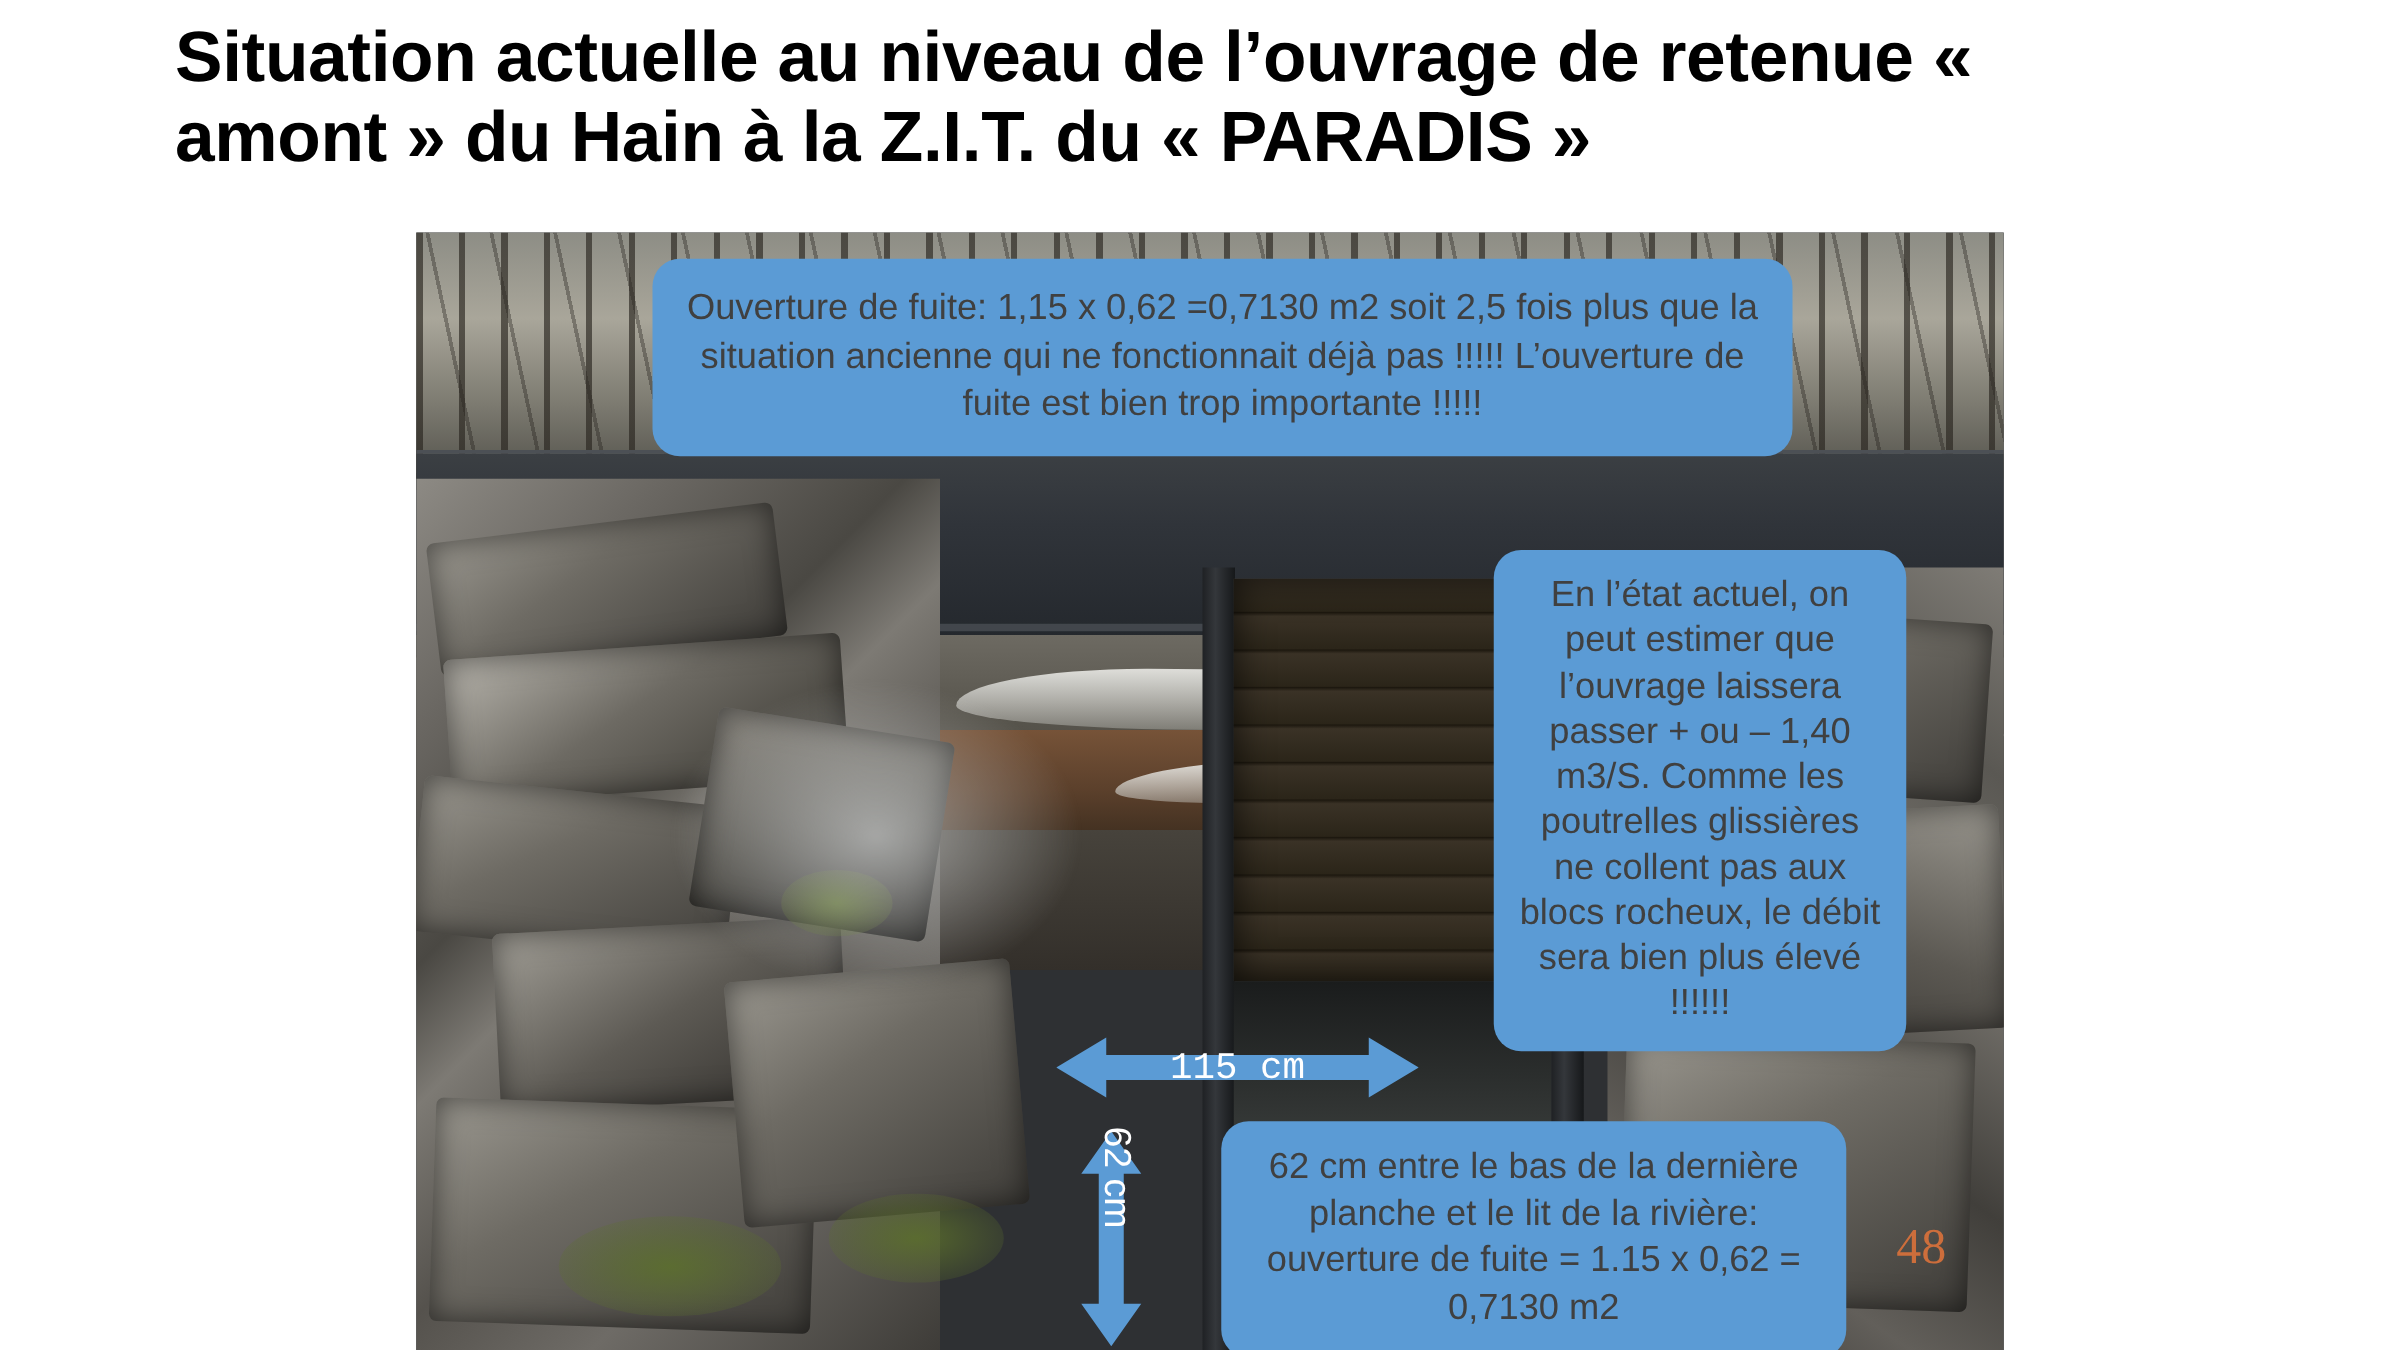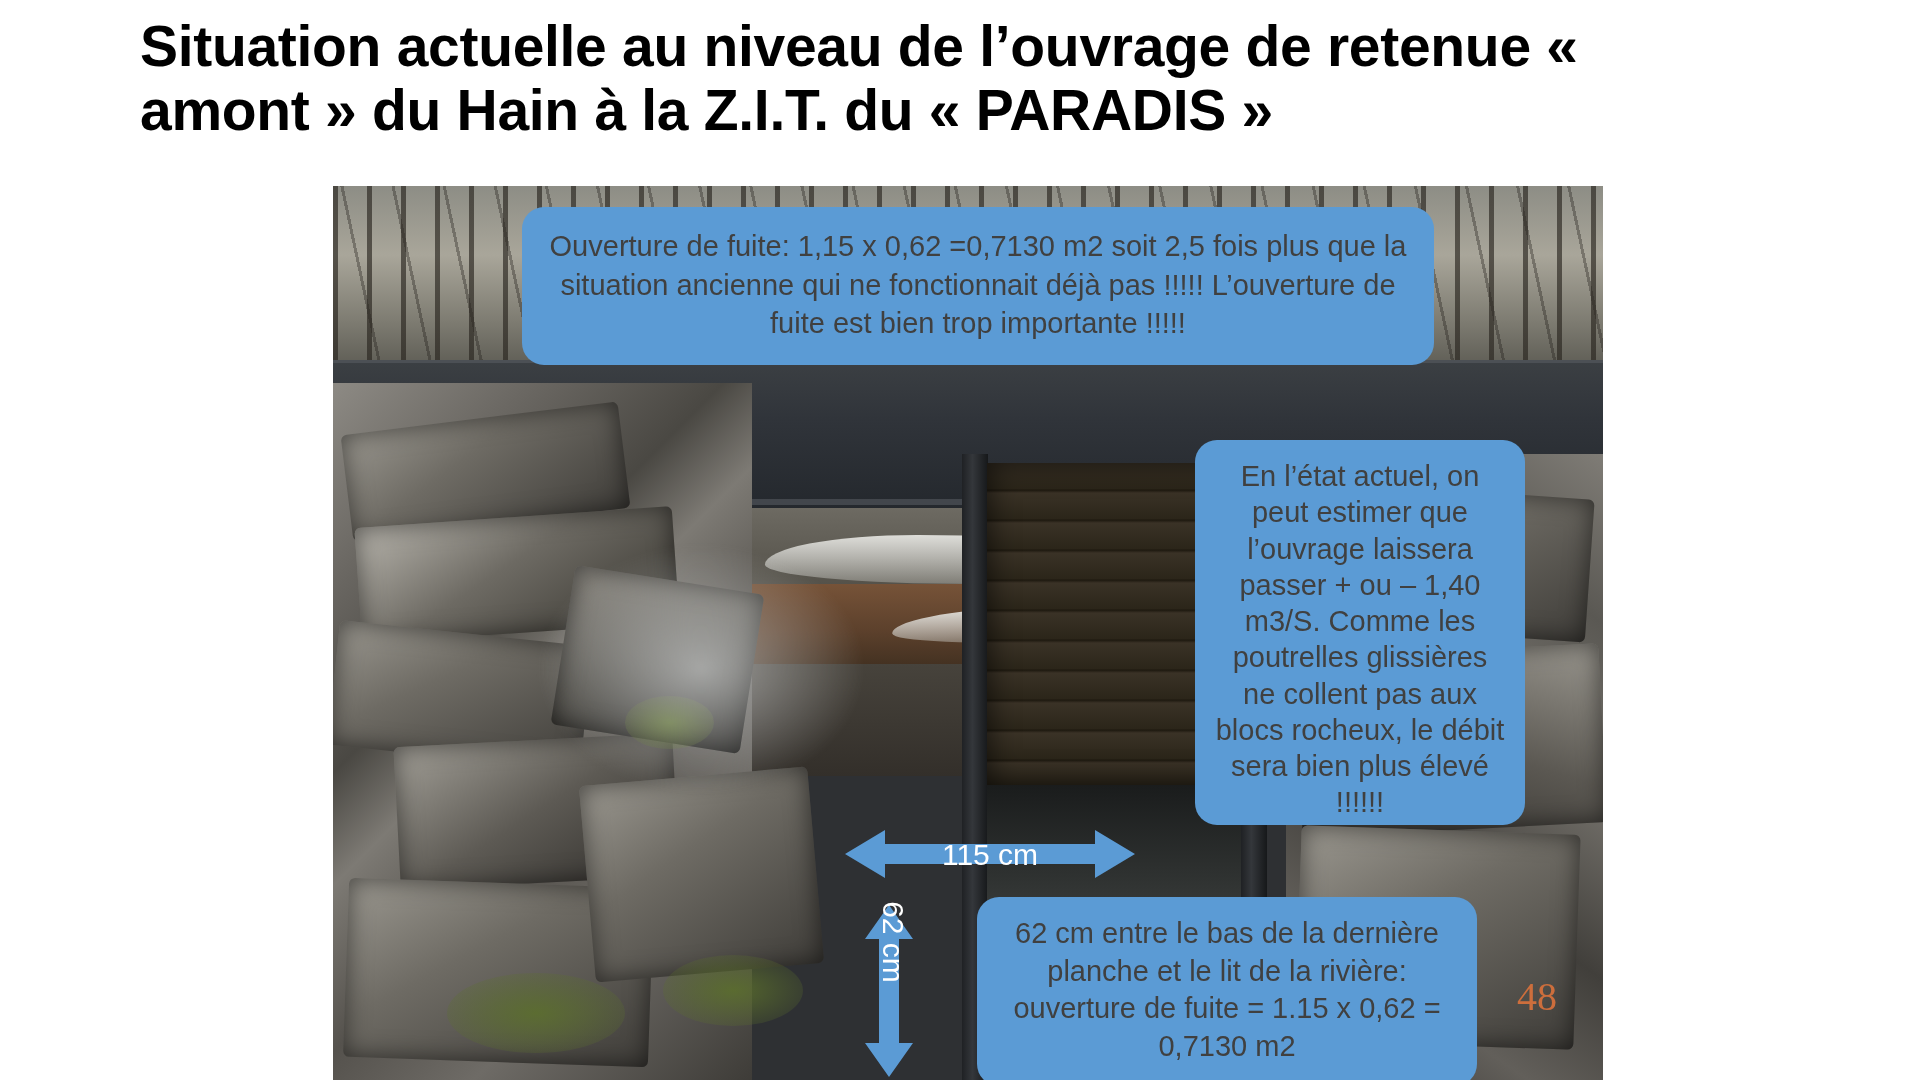--- a/index.html
+++ b/index.html
@@ -214,21 +214,21 @@
     left: 522px;
     top: 207px;
     width: 912px;
     padding: 20px 26px 22px 26px;
     font-size: 29px;
   }
   .callout-right {
     left: 1195px;
     top: 440px;
     width: 330px;
-    padding: 18px 18px 4px 18px;
+    padding: 18px 18px 20px 18px;
     font-size: 29px;
     line-height: 1.25;
   }
   .callout-bottom {
     left: 977px;
     top: 897px;
     width: 500px;
     padding: 18px 20px 20px 20px;
     font-size: 29px;
     line-height: 1.3;
@@ -250,20 +250,21 @@
     height: 172px;
   }
   .arrow-label-h {
     position: absolute;
     left: 845px;
     top: 838px;
     width: 290px;
     text-align: center;
     color: #ffffff;
     font-size: 30px;
+    font-family: Liberation Mono, monospace;
   }
   .arrow-label-v {
     position: absolute;
     left: 833px;
     top: 925px;
     width: 120px;
     text-align: center;
     color: #ffffff;
     font-size: 30px;
     transform: rotate(90deg);

